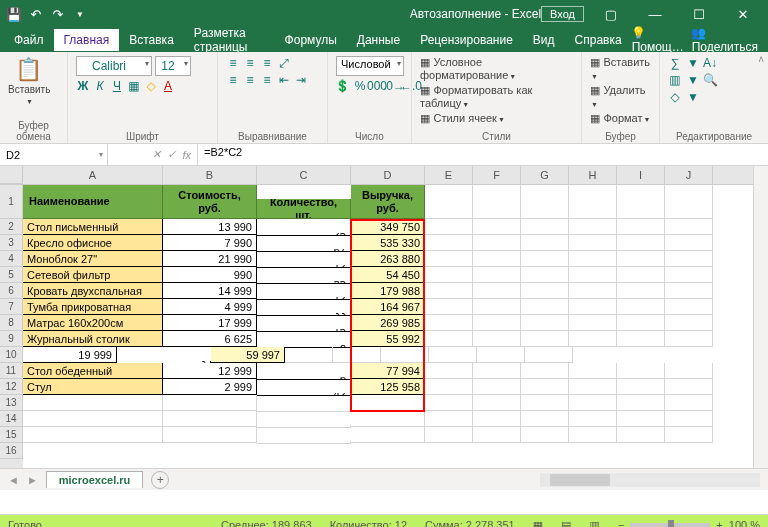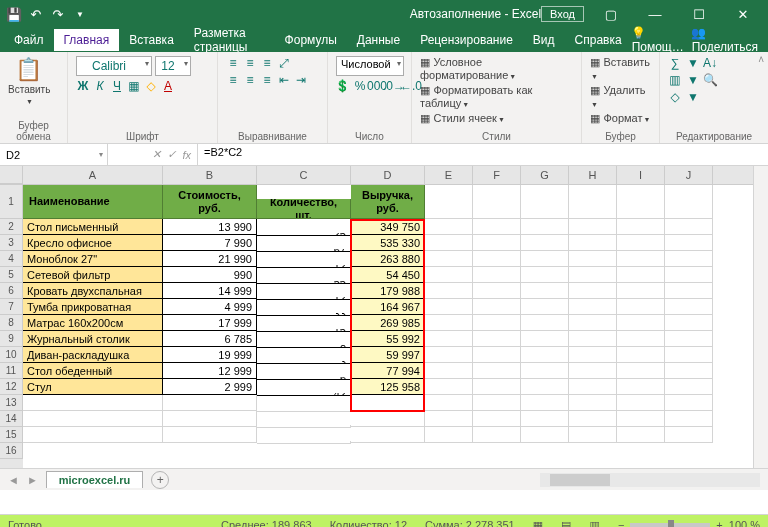--- a/index.html
+++ b/index.html
@@ -359,32 +359,31 @@
           <div class="cell cD dataD">269 985</div>
           <div class="cell cRest"></div>
           <div class="cell cRest"></div>
           <div class="cell cRest"></div>
           <div class="cell cRest"></div>
           <div class="cell cRest"></div>
           <div class="cell cRest"></div>
         </div>
         <div class="row ">
           <div class="cell cA dataA">Журнальный столик</div>
-          <div class="cell cB dataB">6 785</div>
+          <div class="cell cB dataB">6 625</div>
           <div class="cell cC dataC">8</div>
           <div class="cell cD dataD">55 992</div>
           <div class="cell cRest"></div>
           <div class="cell cRest"></div>
           <div class="cell cRest"></div>
           <div class="cell cRest"></div>
           <div class="cell cRest"></div>
           <div class="cell cRest"></div>
         </div>
         <div class="row ">
-          <div class="cell cA dataA">Диван-раскладушка</div>
           <div class="cell cB dataB">19 999</div>
           <div class="cell cC dataC">3</div>
           <div class="cell cD dataD">59 997</div>
           <div class="cell cRest"></div>
           <div class="cell cRest"></div>
           <div class="cell cRest"></div>
           <div class="cell cRest"></div>
           <div class="cell cRest"></div>
           <div class="cell cRest"></div>
         </div>

